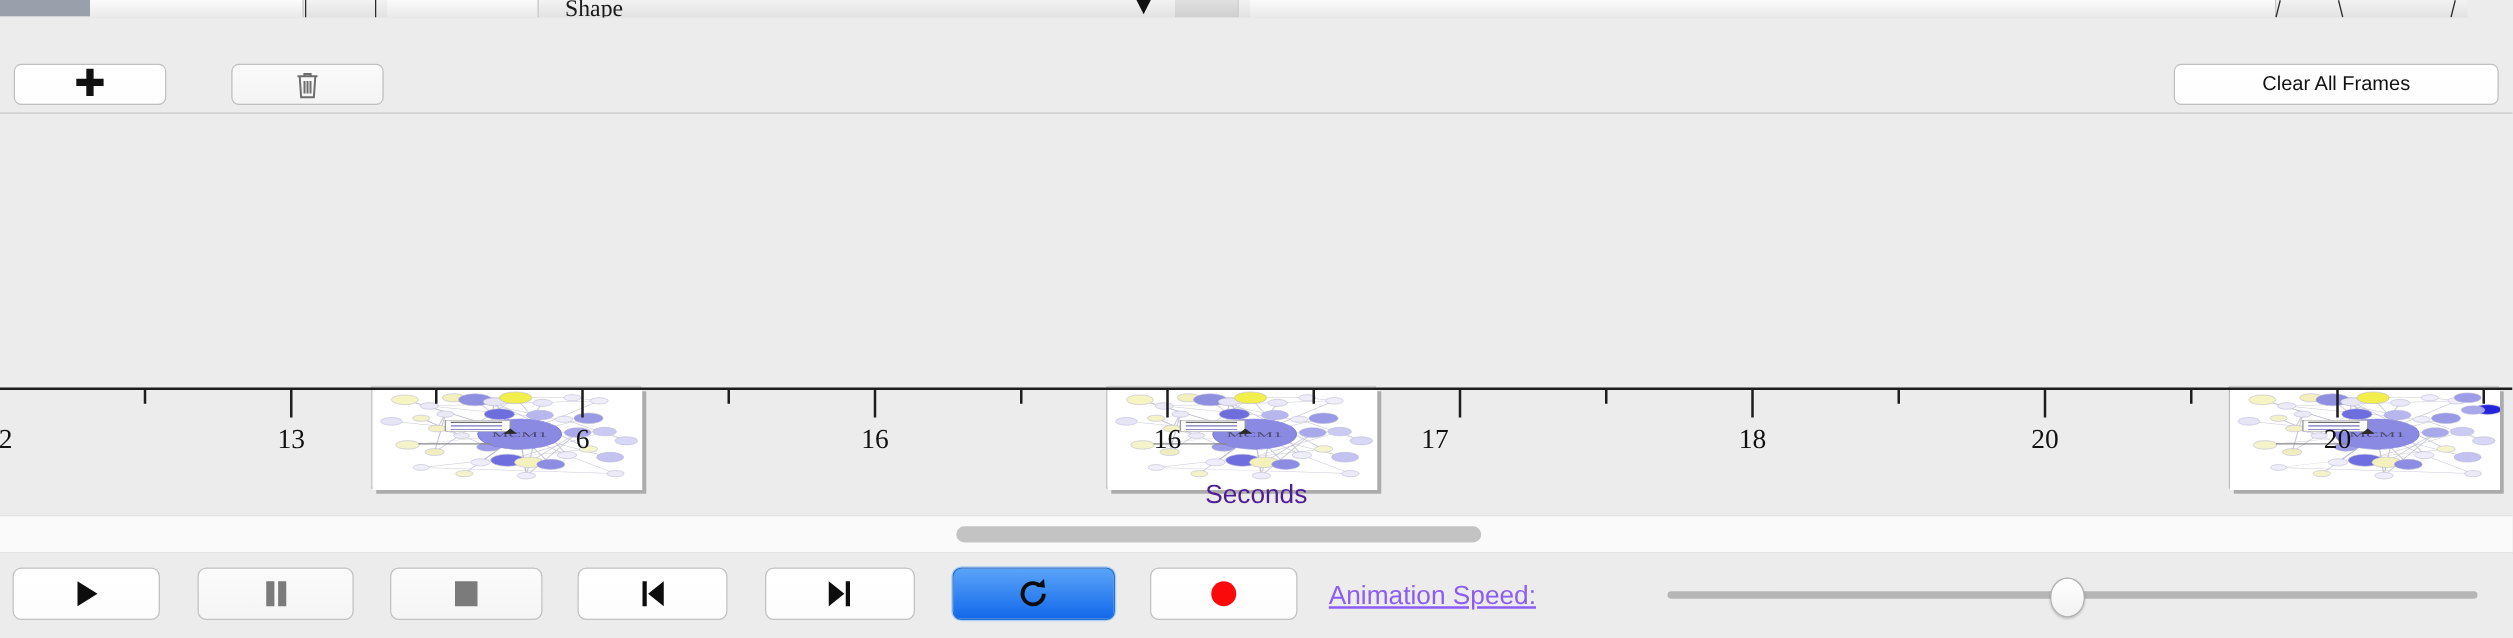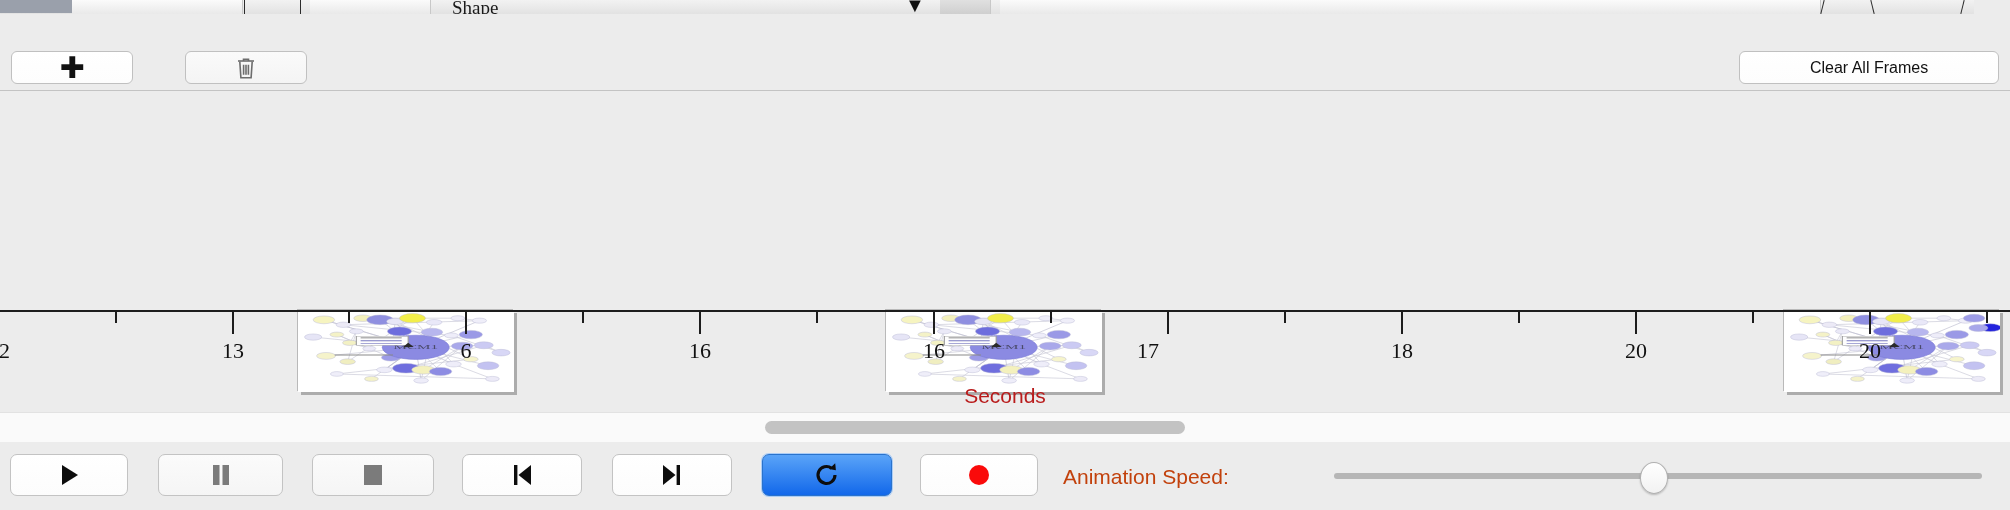--- a/index.html
+++ b/index.html
@@ -59,37 +59,37 @@
   .frame svg{display:block;}
 
   .ruler-line{position:absolute;left:0;top:219px;width:2010px;height:2px;background:#1d1d1d;}
   .tick{position:absolute;top:221px;width:2px;background:#1d1d1d;}
   .tick.major{height:22px;}
   .tick.minor{height:11px;}
   .tick-label{position:absolute;top:247px;font-size:22px;color:#111;
     transform:translateX(-50%);white-space:nowrap;
     font-family:"Liberation Serif","DejaVu Serif",serif;}
   .axis-title{position:absolute;top:293px;width:2010px;text-align:center;
-    font-size:21px;color:#b91c1c;}
+    font-size:21px;color:#4c1d95;}
 
   
   .hscroll{position:absolute;left:0;top:412px;width:2010px;height:29px;
     background:#fafafa;border-top:1px solid #e2e2e2;border-bottom:1px solid #b9b9b9;}
   .hscroll-thumb{position:absolute;top:8px;height:13px;border-radius:7px;background:#c3c3c3;}
 
   
   .controls{position:absolute;left:0;top:442px;width:2010px;height:68px;background:#ececec;}
   .ctl{position:absolute;top:12px;height:42px;border-radius:7px;box-sizing:border-box;
     border:1px solid #c3c3c3;display:flex;align-items:center;justify-content:center;
     cursor:default;}
   .ctl.white{background:linear-gradient(#ffffff,#fcfcfc);}
   .ctl.dim{background:linear-gradient(#fbfbfb,#f5f5f5);}
   .ctl.blue{background:linear-gradient(#5aa4f8,#1268ea);border:1px solid #2a73cc;
     box-shadow:0 0 0 1px rgba(120,180,255,.55);}
-  .speed-label{position:absolute;top:23px;font-size:21px;color:#c2410c;white-space:nowrap;}
+  .speed-label{position:absolute;top:23px;font-size:21px;color:#8b5cf6;white-space:nowrap;text-decoration:underline;}
   .slider-track{position:absolute;top:31px;height:6px;border-radius:3px;background:#b6b6b6;}
   .slider-thumb{position:absolute;top:20px;width:26px;height:30px;border-radius:50%;
     background:linear-gradient(#ffffff,#f2f2f2);border:1px solid #b0b0b0;
     box-shadow:0 1px 2px rgba(0,0,0,.22);}
 </style>
 </head>
 <body>
 
 <div id="app">
 

